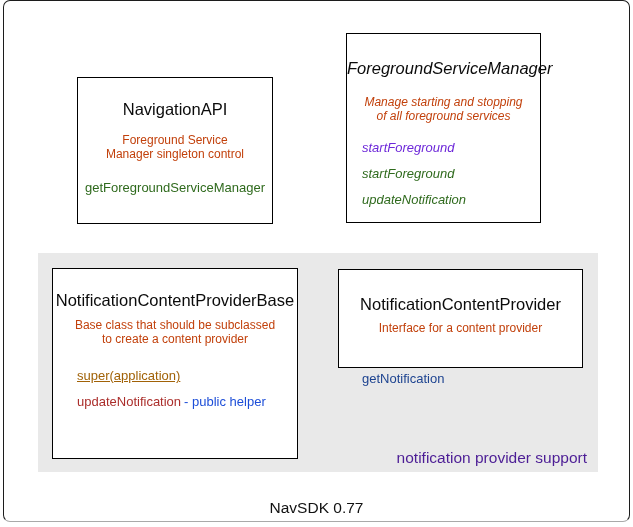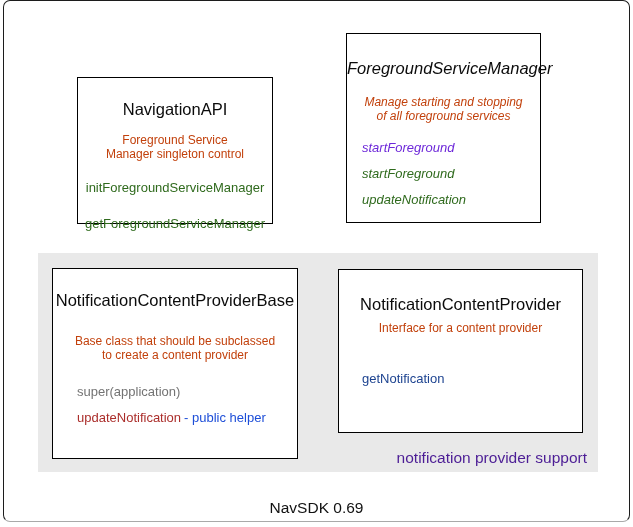--- a/index.html
+++ b/index.html
@@ -56,26 +56,26 @@
   
   .b1 { left: 342px; top: 32px; width: 195px; height: 190px; font-style: italic; }
   .b1 .box-title { margin-top: 24px; }
   .b1 .box-desc  { margin-top: 17px; }
   .b1 .methods   { margin-top: 17px; padding-left: 15px; text-align: left; }
   .b1 .method + .method { margin-top: 10px; }
 
   
   .b2 { left: 48px; top: 267px; width: 246px; height: 191px; }
   .b2 .box-title { margin-top: 21px; }
-  .b2 .box-desc  { margin-top: 24px; }
+  .b2 .box-desc  { margin-top: 8px; }
   .b2 .methods   { margin-top: 22px; padding-left: 24px; text-align: left; }
   .b2 .method + .method { margin-top: 10px; }
 
   
-  .b3 { left: 334px; top: 268px; width: 245px; height: 164px; }
+  .b3 { left: 334px; top: 268px; width: 245px; height: 99px; }
   .b3 .box-title { margin-top: 24px; }
   .b3 .box-desc  { margin-top: 7px; }
   .b3 .methods   { margin-top: 36px; padding-left: 23px; text-align: left; }
 
   .support-region {
     position: absolute;
     left: 34px; top: 252px;
     width: 560px; height: 219px;
   }
   .support-region-label {
@@ -102,23 +102,20 @@
   <div class="support-region" style="background: rgb(233, 233, 233);">
     <div class="support-region-label">notification provider support</div>
   </div>
 
   <div class="cbox b0">
     <div class="box-title">NavigationAPI</div>
     <div class="box-desc">Foreground Service
 Manager singleton control</div>
     <div class="methods">
       <div class="method">
-        <span style="color: rgb(47, 106, 29);">initForegroundServiceManager</span>
-      </div>
-      <div class="method">
         <span style="color: rgb(47, 106, 29);">getForegroundServiceManager</span>
       </div>
     </div>
   </div>
 
   <div class="cbox b1">
     <div class="box-title">ForegroundServiceManager</div>
     <div class="box-desc">Manage starting and stopping
 of all foreground services</div>
     <div class="methods">
@@ -133,33 +130,33 @@
       </div>
     </div>
   </div>
 
   <div class="cbox b2">
     <div class="box-title">NotificationContentProviderBase</div>
     <div class="box-desc">Base class that should be subclassed
 to create a content provider</div>
     <div class="methods">
       <div class="method">
-        <span style="color: #737373;">super(application)</span>
+        <span style="color: #a16207; text-decoration: underline;">super(application)</span>
       </div>
       <div class="method">
         <span style="color: rgb(171, 46, 43);">updateNotification</span><span class="annotation" style="color: #1d4ed8;">- public helper</span>
       </div>
     </div>
   </div>
 
   <div class="cbox b3">
     <div class="box-title">NotificationContentProvider</div>
     <div class="box-desc">Interface for a content provider</div>
     <div class="methods">
       <div class="method">
         <span style="color: rgb(29, 67, 144);">getNotification</span>
       </div>
     </div>
   </div>
 
-  <div class="footer-label">NavSDK 0.69</div>
+  <div class="footer-label">NavSDK 0.77</div>
 
 </div>
 
 </body></html>

